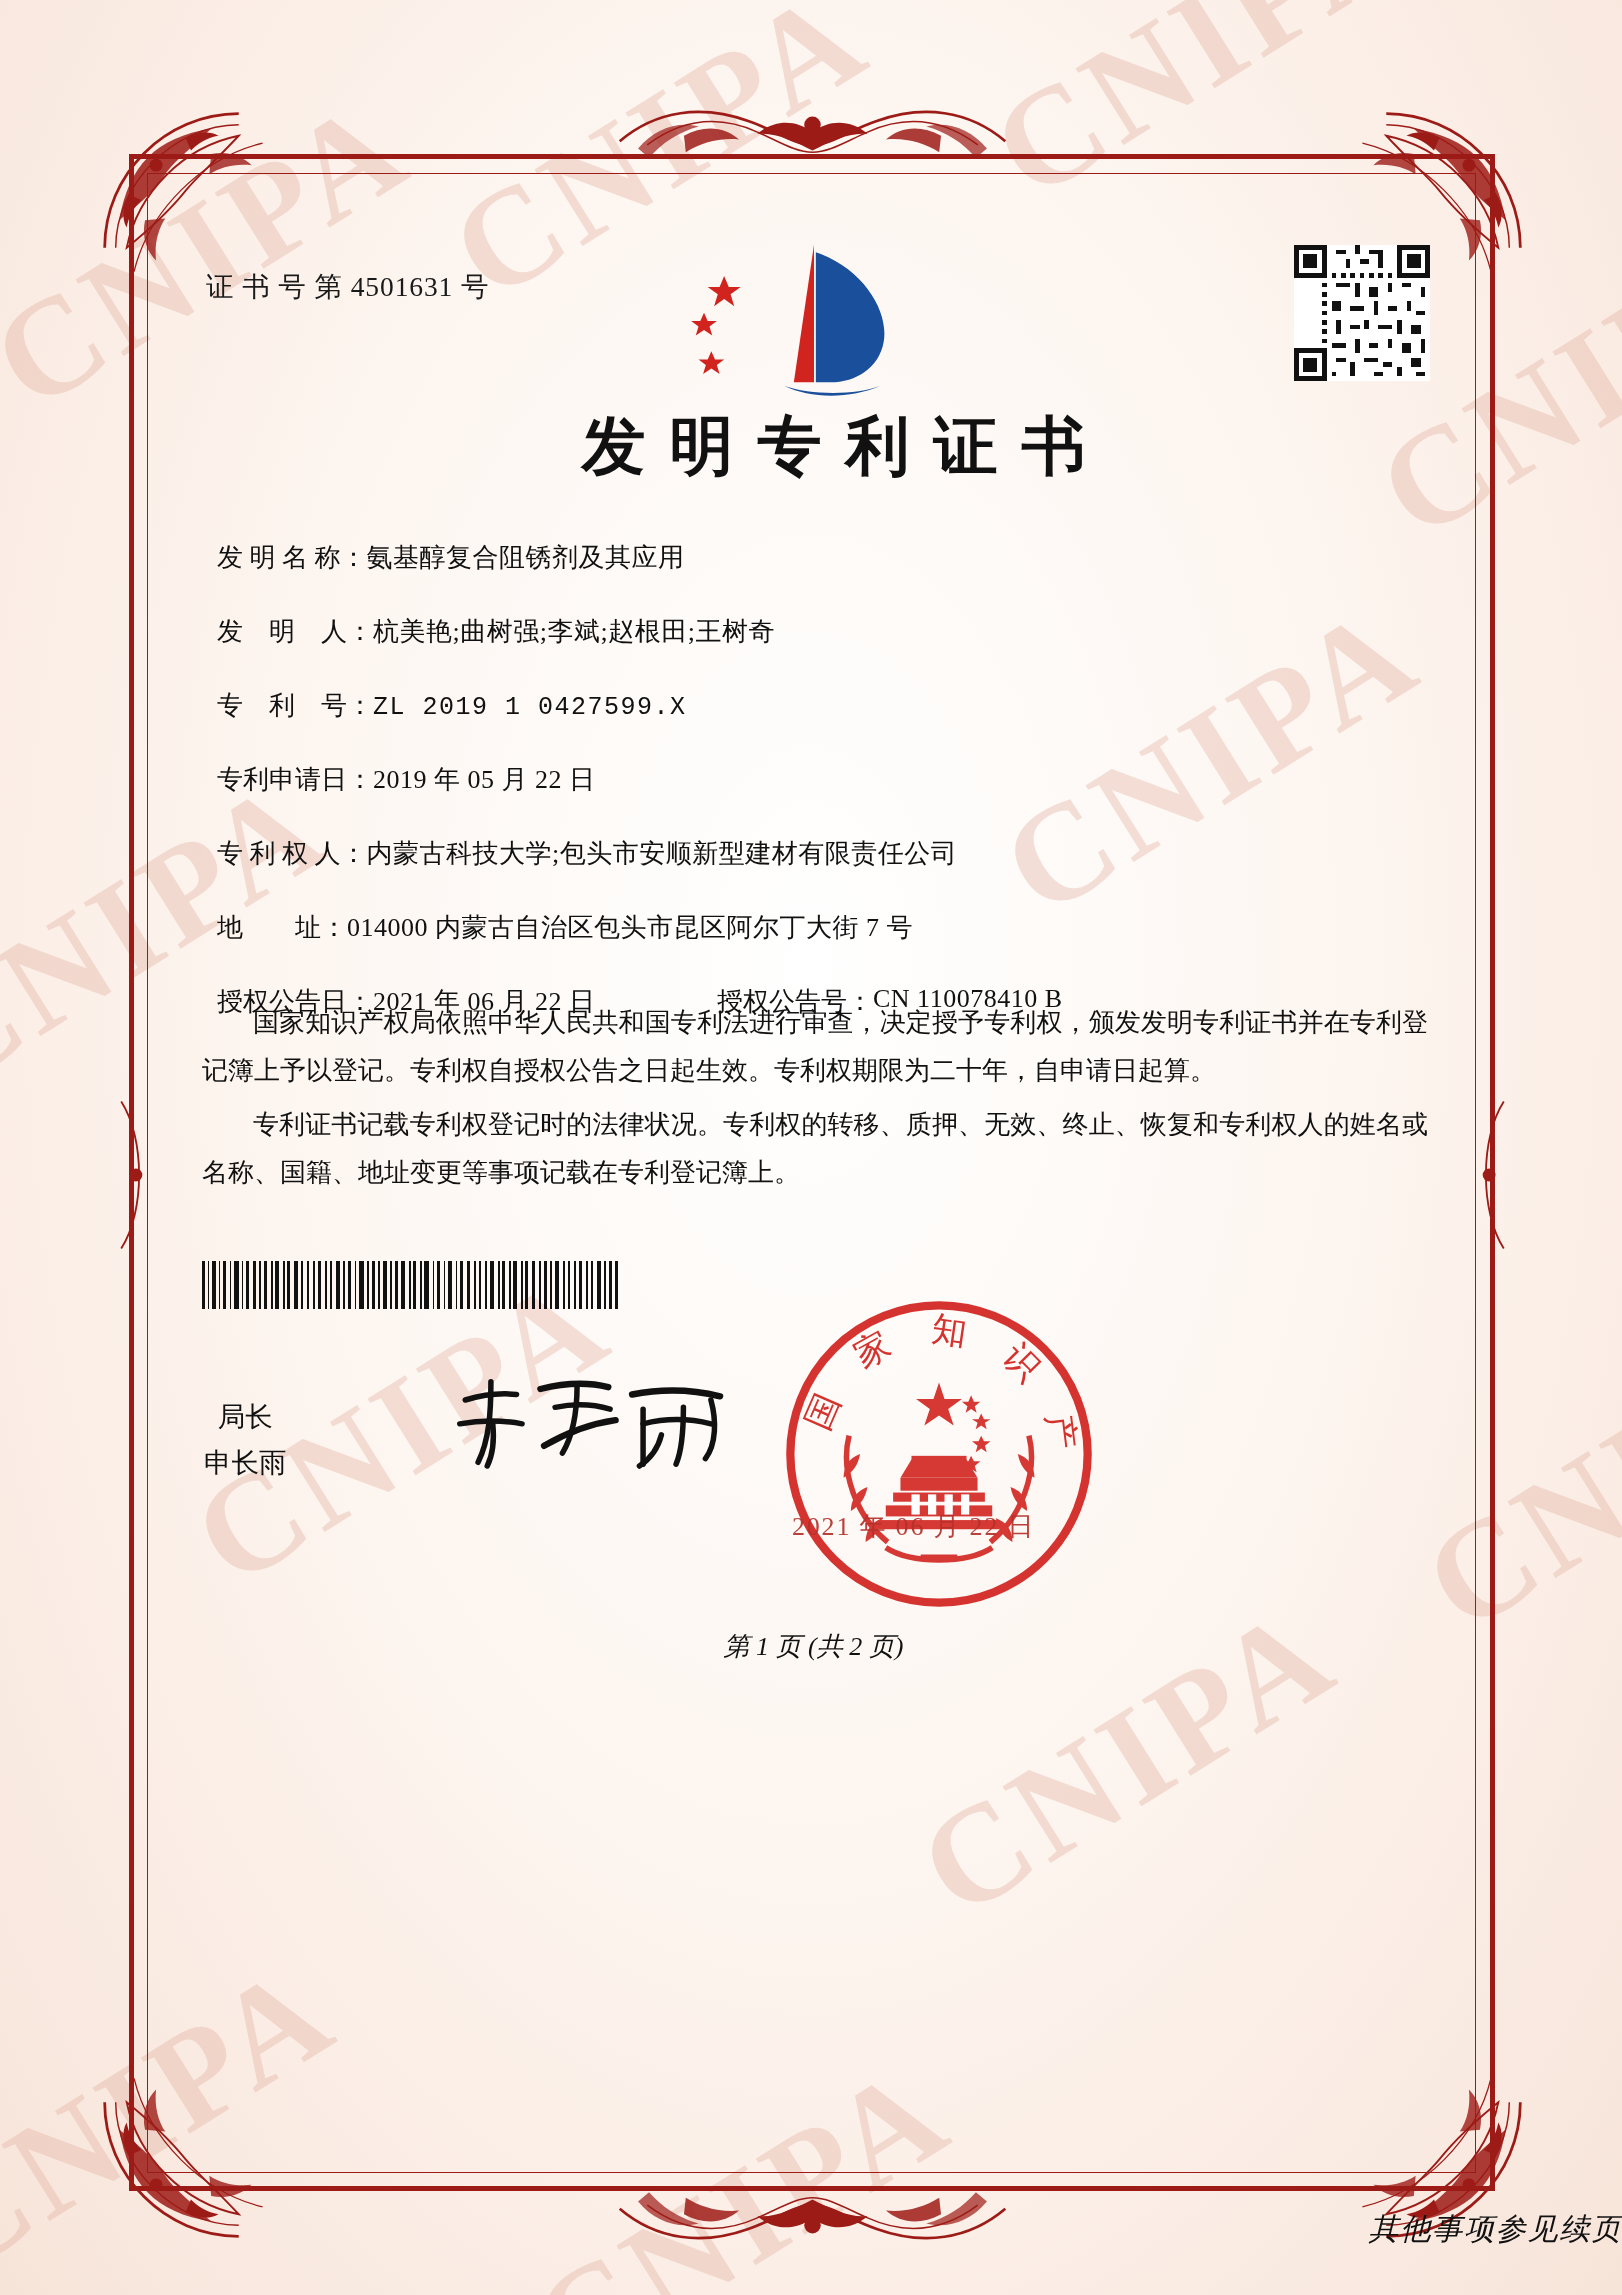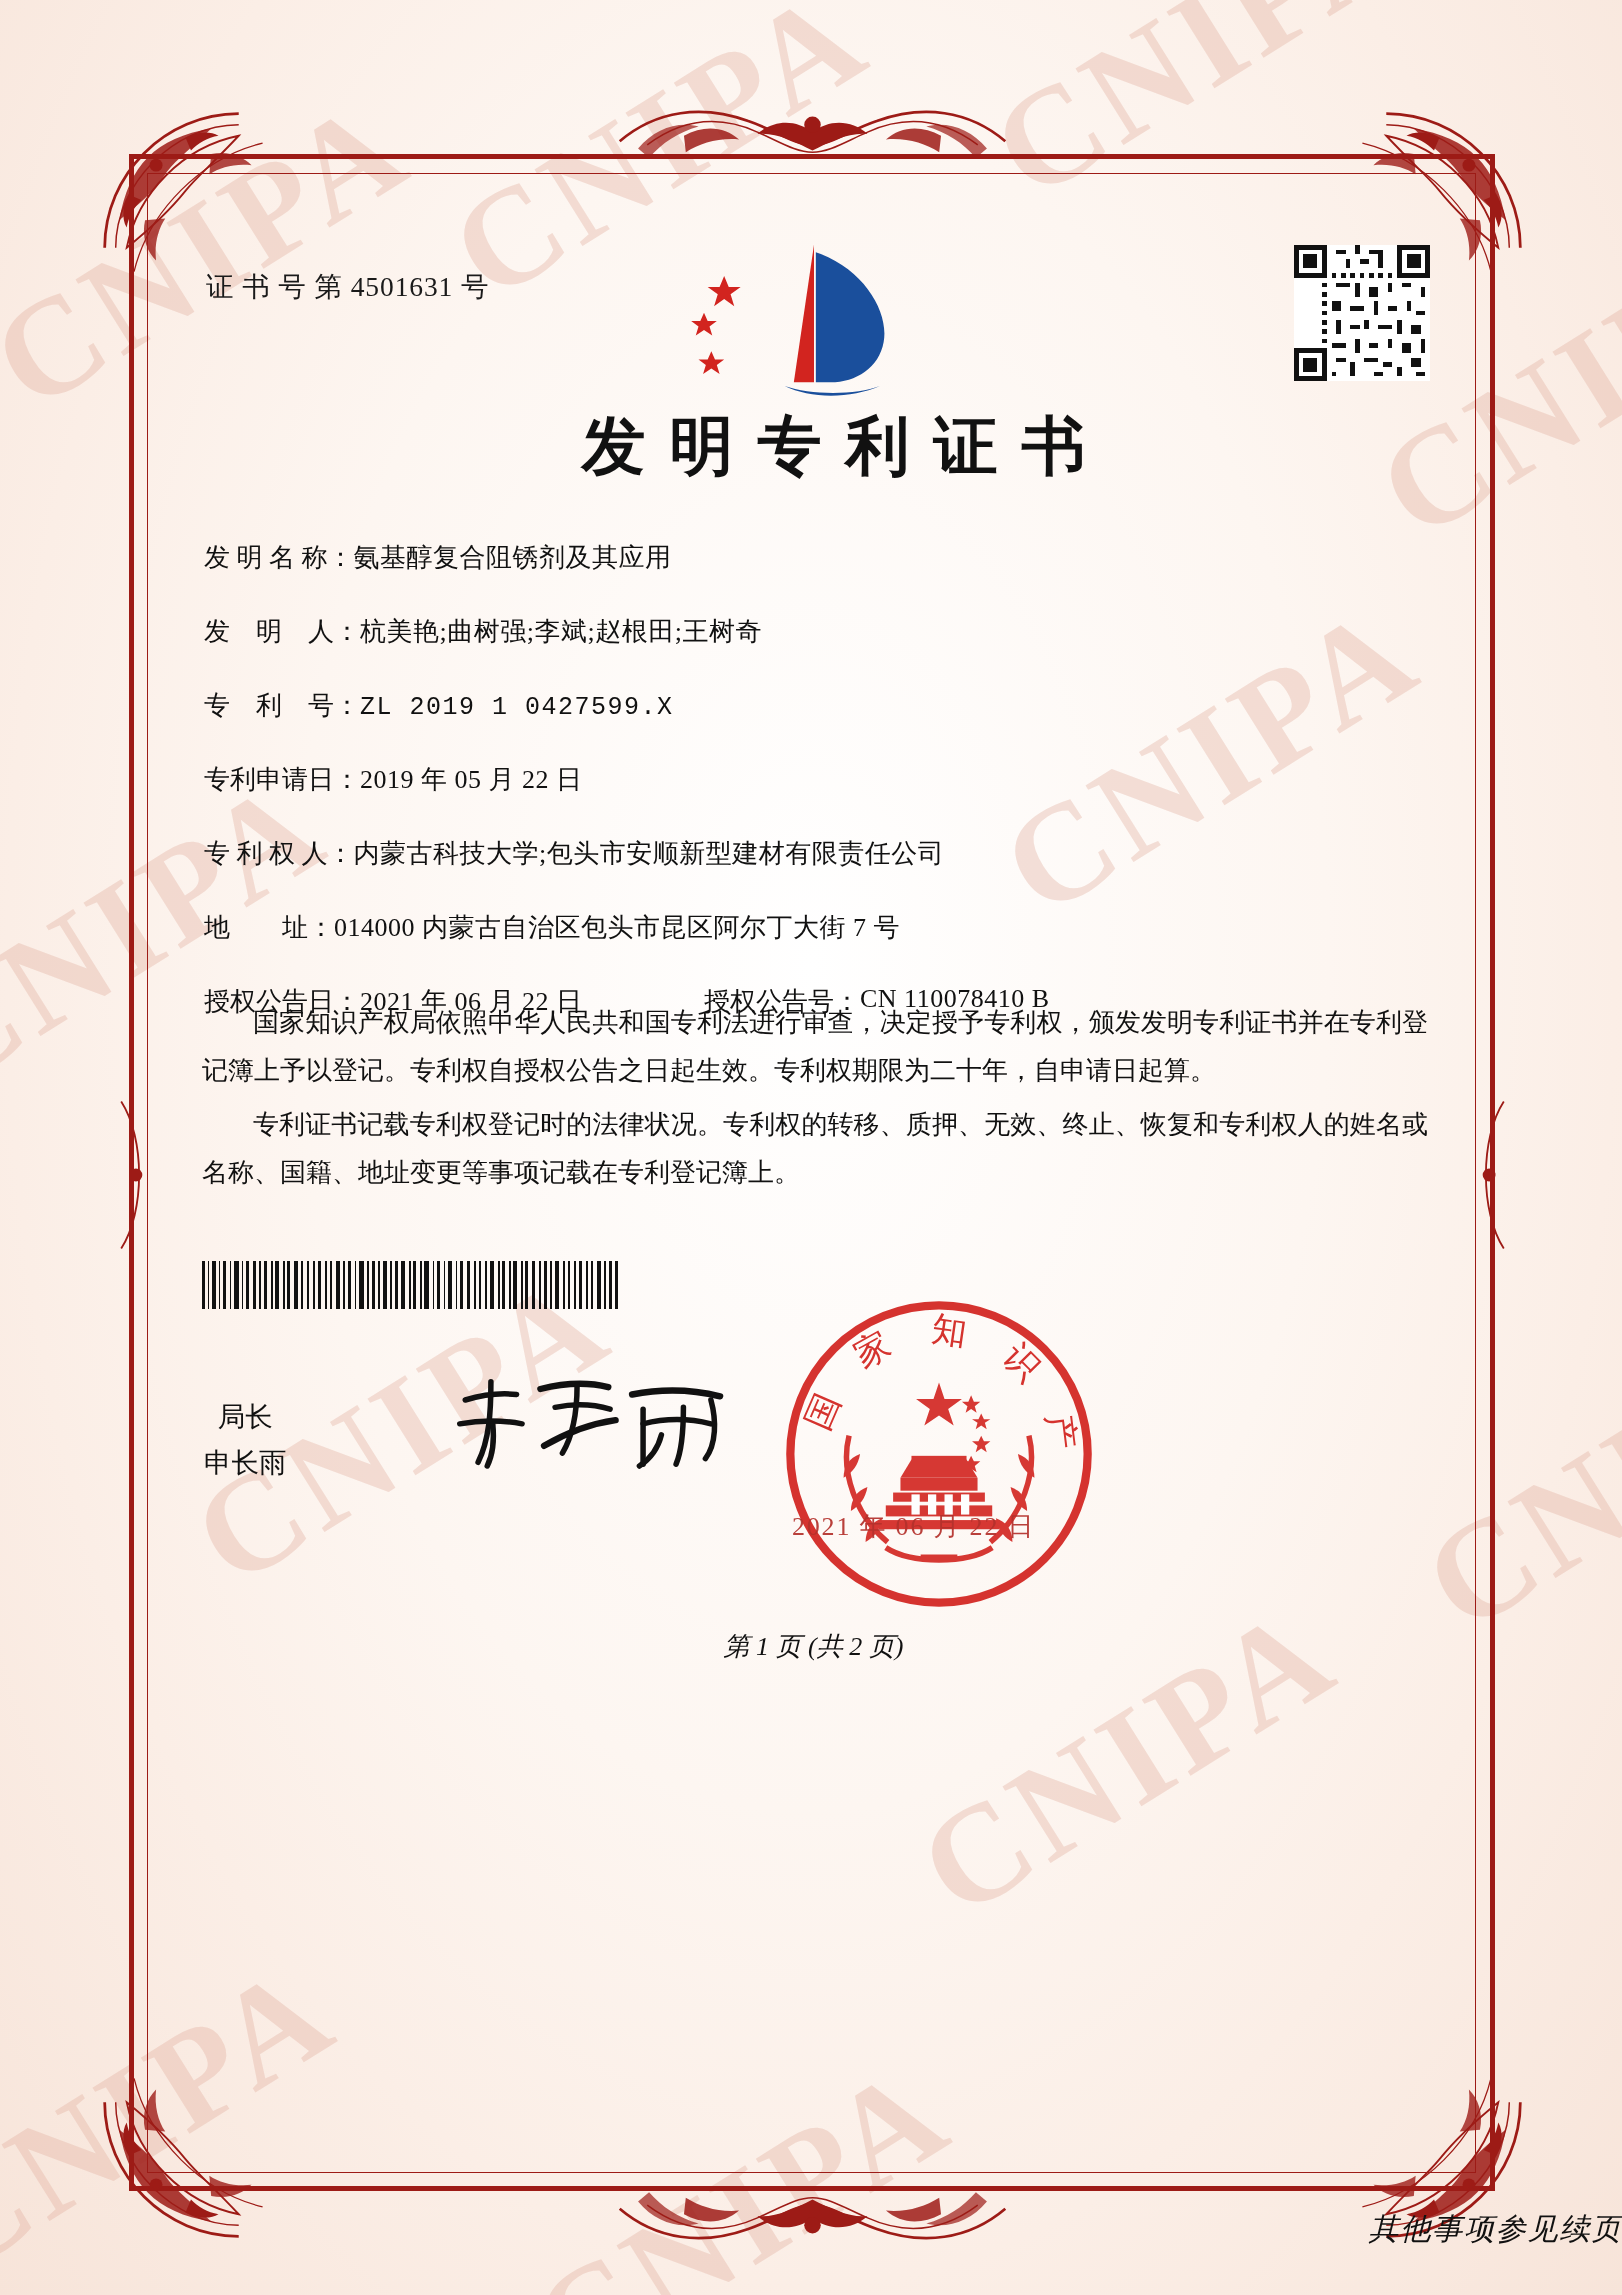--- a/index.html
+++ b/index.html
@@ -128,20 +128,21 @@
     display: flex;
     align-items: baseline;
     margin-bottom: 39px;
     font-size: 26px;
     color: #111;
   }
   .field-label {
     white-space: pre;
     flex: 0 0 auto;
     letter-spacing: 0px;
+    margin-left: 13px;
   }
   .field-value {
     flex: 1 1 auto;
     letter-spacing: 0.5px;
   }
   .field-value.mono {
     font-family: "Liberation Mono", "DejaVu Sans Mono", monospace;
     font-size: 25px;
     letter-spacing: 1.5px;
   }

